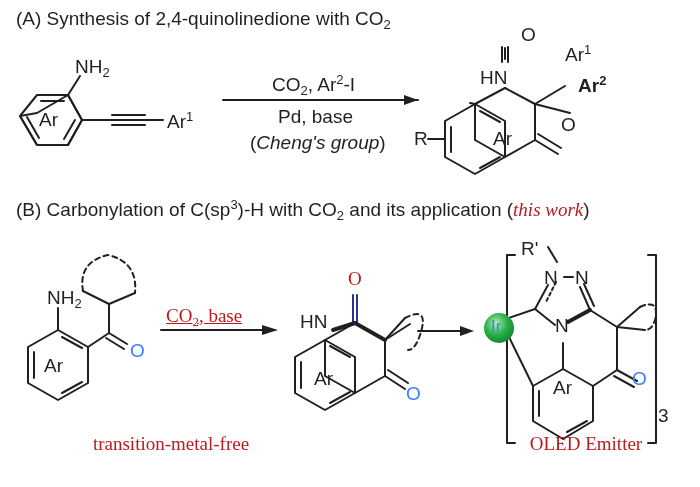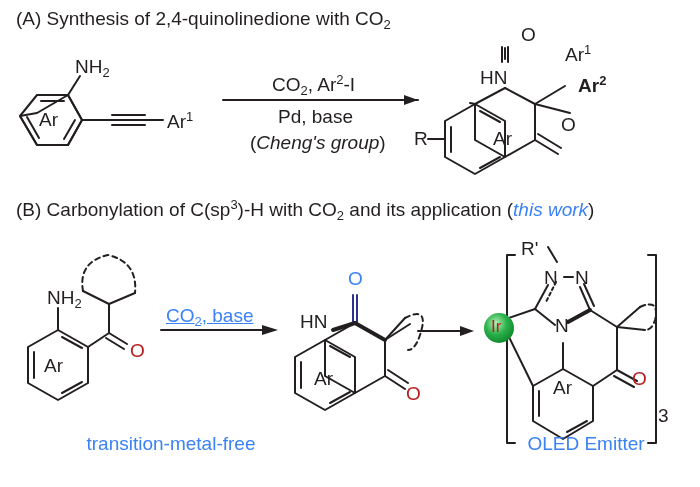--- a/index.html
+++ b/index.html
@@ -1,22 +1,22 @@
 <!DOCTYPE html>
 <html><head>
 <meta charset="utf-8">
 <style>
   html, body { margin:0; padding:0; background:#ffffff; }
   body { width:700px; height:487px; position:relative; overflow:hidden;
          font-family:"Liberation Sans", sans-serif; color:#231f20; }
   .abs { position:absolute; white-space:nowrap; }
   .title { font-size:19px; }
   .lbl { font-size:19px; }
-  .blue { color:#3b82f6; }
-  .red { color:#b91c1c; }
+  .blue { color:#b91c1c;font-family:Liberation Serif, serif; }
+  .red { color:#3b82f6; }
   .sub { font-size:13px; vertical-align:-4px; }
   .sup { font-size:13px; vertical-align:7px; }
   svg { position:absolute; left:0; top:0; }
   .ctr { text-align:center; }
 </style>
 </head>
 <body>
 
 <svg width="700" height="487" viewBox="0 0 700 487">
   <defs>

